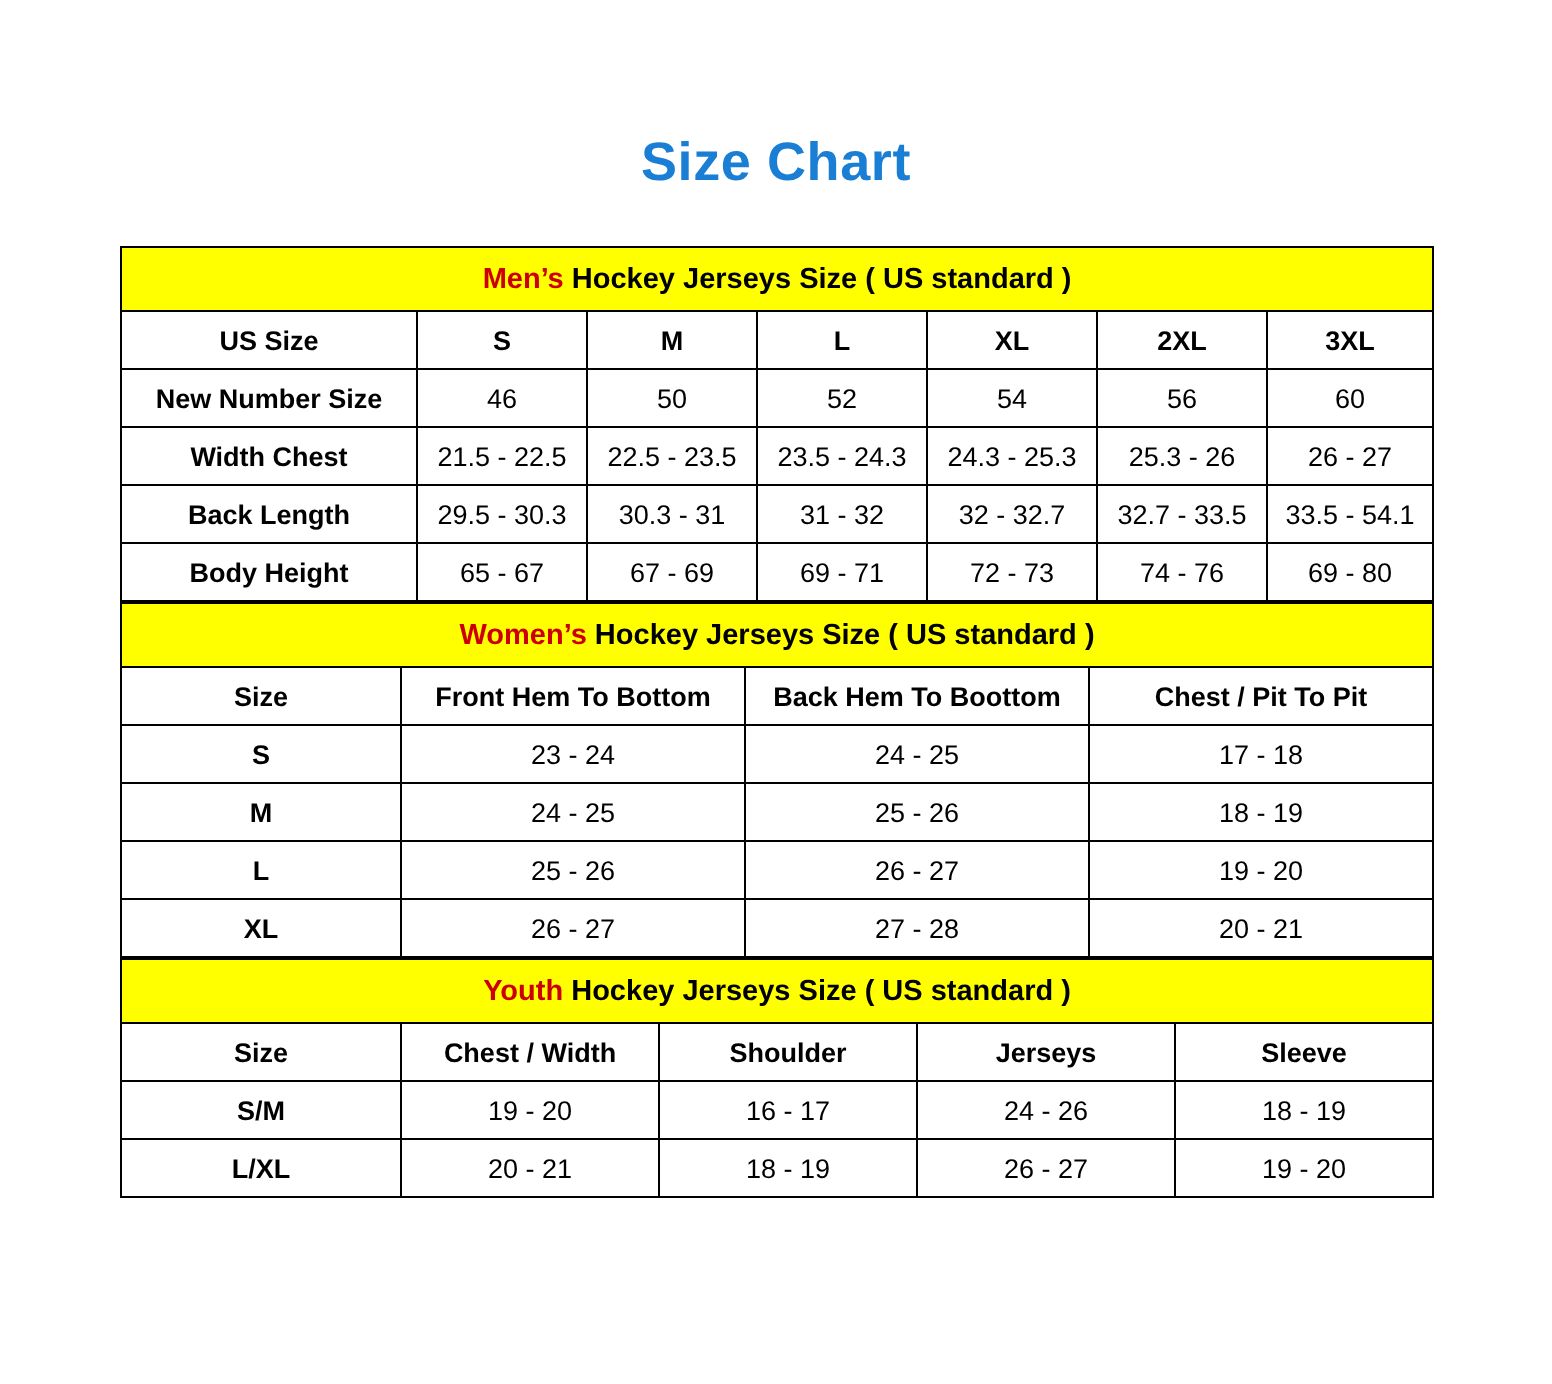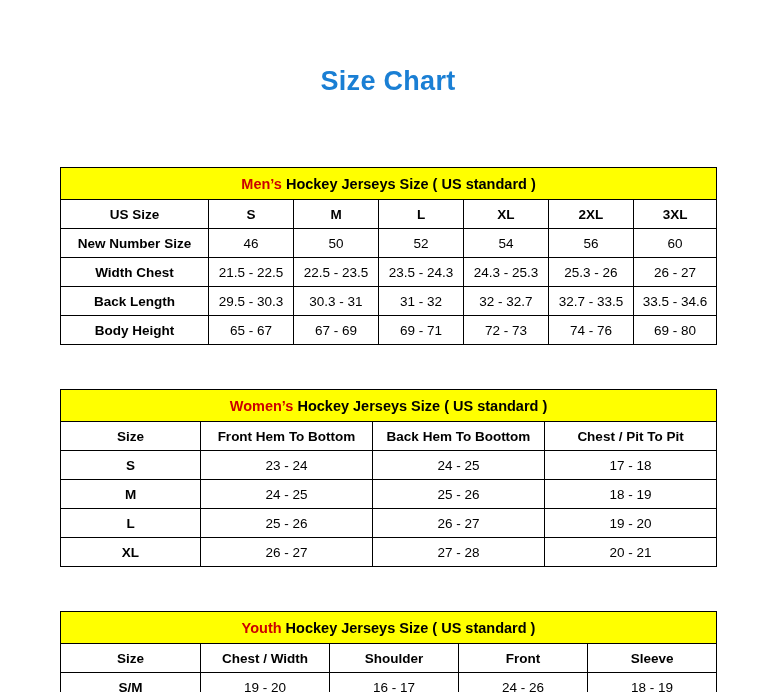--- a/index.html
+++ b/index.html
@@ -33,21 +33,20 @@
   .chart-wrap {
     margin: 0 auto;
     padding-top: 28px;
     width: 656px;
   }
   table.sizechart {
     border-collapse: collapse;
     table-layout: fixed;
     width: 656px;
     font-size: 13.5px;
-    margin-top: 44px;
   }
   table.sizechart td {
     border: 1px solid #000000;
     text-align: center;
     vertical-align: middle;
     height: 29px;
     padding: 0 2px;
     box-sizing: border-box;
     white-space: nowrap;
   }
@@ -123,21 +122,21 @@
           <td>25.3 - 26</td>
           <td>26 - 27</td>
         </tr>
         <tr>
           <td class="rowlabel">Back Length</td>
           <td>29.5 - 30.3</td>
           <td>30.3 - 31</td>
           <td>31 - 32</td>
           <td>32 - 32.7</td>
           <td>32.7 - 33.5</td>
-          <td>33.5 - 34.6</td>
+          <td>33.5 - 54.1</td>
         </tr>
         <tr>
           <td class="rowlabel">Body Height</td>
           <td>65 - 67</td>
           <td>67 - 69</td>
           <td>69 - 71</td>
           <td>72 - 73</td>
           <td>74 - 76</td>
           <td>69 - 80</td>
         </tr>
@@ -197,27 +196,34 @@
         <col style="width:129px">
       </colgroup>
       <tbody>
         <tr>
           <td class="banner" colspan="5"><span class="accent">Youth</span><span class="rest"> Hockey Jerseys Size ( US standard )</span></td>
         </tr>
         <tr>
           <td class="hdr">Size</td>
           <td class="hdr">Chest / Width</td>
           <td class="hdr">Shoulder</td>
-          <td class="hdr">Front</td>
+          <td class="hdr">Jerseys</td>
           <td class="hdr">Sleeve</td>
         </tr>
         <tr>
           <td class="boldcell">S/M</td>
           <td>19 - 20</td>
           <td>16 - 17</td>
           <td>24 - 26</td>
           <td>18 - 19</td>
         </tr>
+        <tr>
+          <td class="boldcell">L/XL</td>
+          <td>20 - 21</td>
+          <td>18 - 19</td>
+          <td>26 - 27</td>
+          <td>19 - 20</td>
+        </tr>
       </tbody>
     </table>
 
   </div>
 </div>
 
 </body></html>

